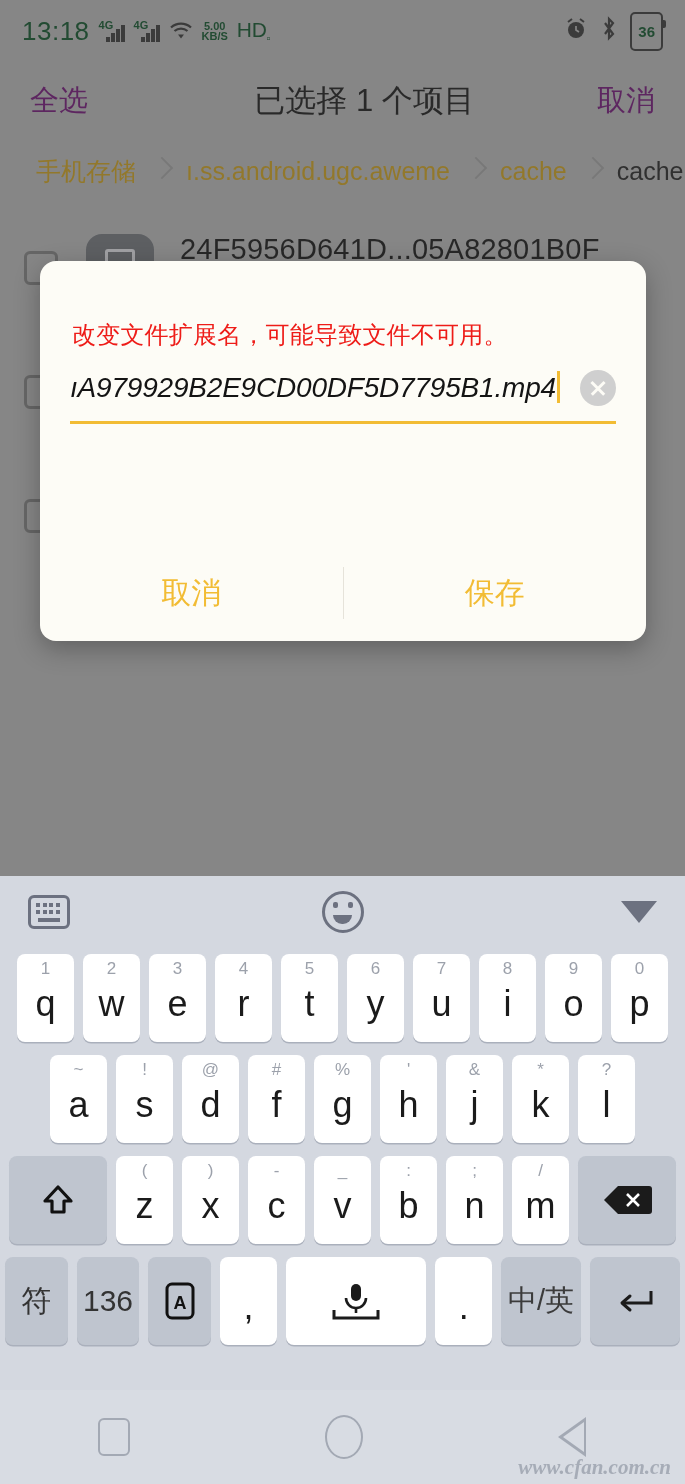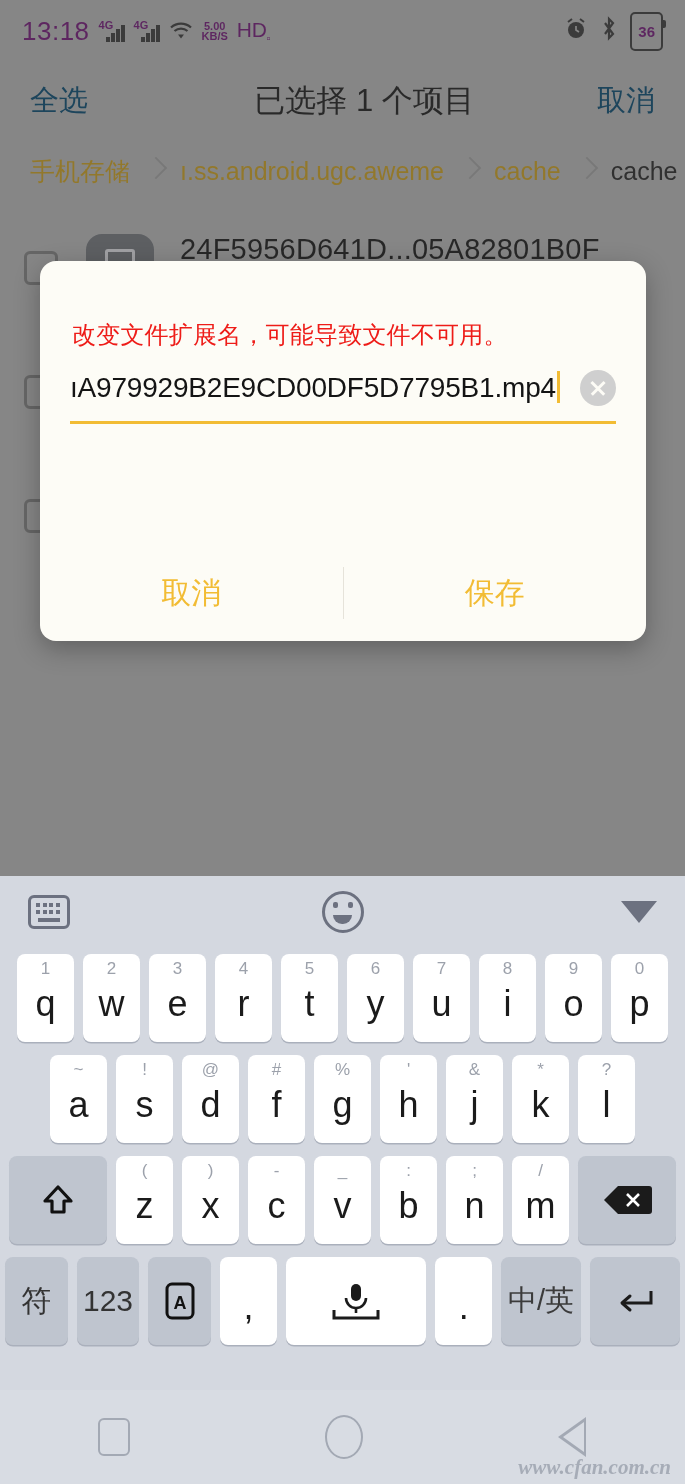--- a/index.html
+++ b/index.html
@@ -24,21 +24,21 @@
     overflow: hidden;
   }
   #dim { position:absolute; left:0; top:0; width:685px; height:876px; background:rgba(60,60,60,0.36); }
 
   
   .statusbar {
     position: relative;
     height: 62px;
     display: flex; align-items: center;
     padding: 0 22px;
-    color: #701a75;
+    color: #14532d;
   }
   .sb-left { display: flex; align-items: center; gap: 9px; }
   .sb-time { font-size: 26px; font-weight: 500; letter-spacing: .5px; }
   .sb-right { margin-left: auto; display: flex; align-items: center; gap: 12px; }
   .sig { position: relative; width: 26px; height: 22px; }
   .sig .bars { position:absolute; bottom:0; right:0; display:flex; align-items:flex-end; gap:1.5px; }
   .sig .bars i { display:block; width:3.5px; background:#3b3b3b; }
   .sig .bars i:nth-child(1){height:5px}
   .sig .bars i:nth-child(2){height:9px}
   .sig .bars i:nth-child(3){height:13px}
@@ -56,28 +56,28 @@
     content:''; position:absolute; right:-5px; top:6px;
     width:3px; height:8px; background:#3b3b3b; border-radius:0 2px 2px 0;
   }
 
   
   .actionbar {
     position: relative; height: 78px;
     display: flex; align-items: center; justify-content: space-between;
     padding: 0 30px;
   }
-  .ab-side { font-size: 29px; color: #0c4a6e; }
+  .ab-side { font-size: 29px; color: #701a75; }
   .ab-title { font-size: 31px; color: #1f1f1f; font-weight: 500; margin-left: 44px; }
 
   
   .breadcrumb {
     position: relative; height: 62px;
     display: flex; align-items: center;
-    padding-left: 20px;
+    padding-left: 26px;
     white-space: nowrap; overflow: hidden;
   }
   .crumb {
     font-size: 25px; color: #c39a22;
     padding: 0 14px 0 10px;
     position: relative;
   }
   .crumb.last { color: #2a2a2a; }
   .crumb-sep {
     width: 26px; height: 40px; position: relative; flex: none;
@@ -124,20 +124,21 @@
   }
   .dlg-warn {
     font-size: 24px; color: #ee1c18; padding: 58px 32px 0 32px;
     letter-spacing: .2px;
   }
   .dlg-inputwrap {
     margin: 16px 30px 0 30px;
     display: flex; align-items: center; gap: 9px;
     border-bottom: 3px solid #f2bc34;
     padding-bottom: 12px;
+    font-style: italic;
   }
   .dlg-input {
     flex: 1; font-size: 28px; color: #141414;
     white-space: nowrap; overflow: hidden;
     position: relative; letter-spacing: -.2px;
     line-height: 42px;
   }
   .caret {
     display: inline-block; width: 3px; height: 32px;
     background: #f2bc34; vertical-align: -6px; margin-left: 1px;
@@ -507,21 +508,21 @@
               <path d="M26 11 l12 12 M38 11 l-12 12" stroke="#fff" stroke-width="2.6"></path>
             </svg>
         </div>
       </div>
 
       <div class="kb-row">
         <div class="key fn sym">
             <span>符</span>
           </div>
         <div class="key fn sym">
-            <span>123</span>
+            <span>136</span>
           </div>
         <div class="key fn sym">
           <svg width="34" height="40" viewBox="0 0 34 40">
               <rect x="4" y="3" width="26" height="34" rx="5" fill="none" stroke="#111" stroke-width="3"></rect>
               <text x="17" y="28" font-size="18" font-family="Liberation Sans, sans-serif" font-weight="bold" text-anchor="middle" fill="#111">A</text>
             </svg>
         </div>
         <div class="key punct">
             <span class="main">,</span>
           </div>

